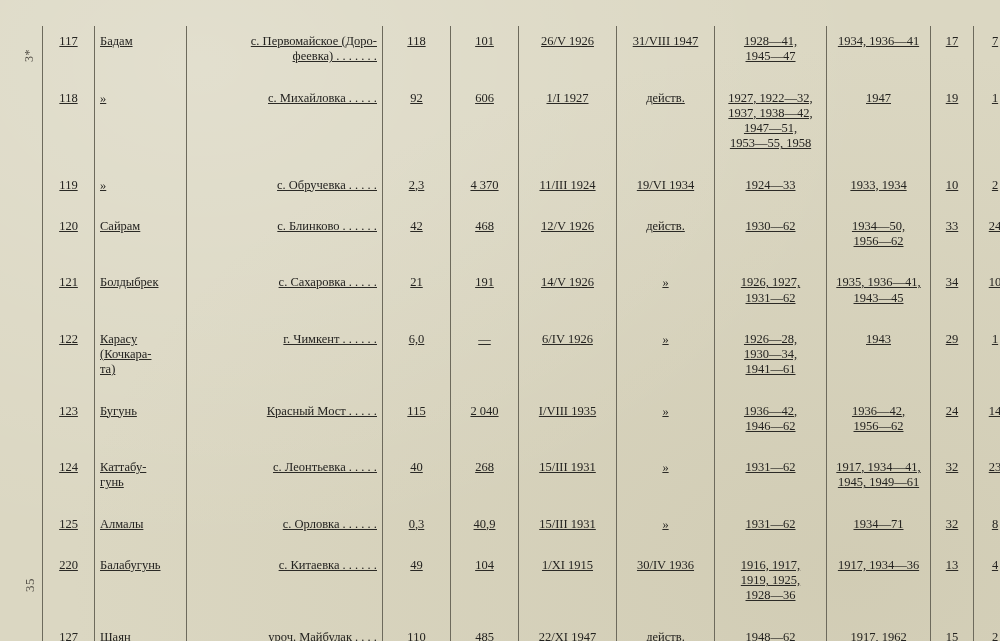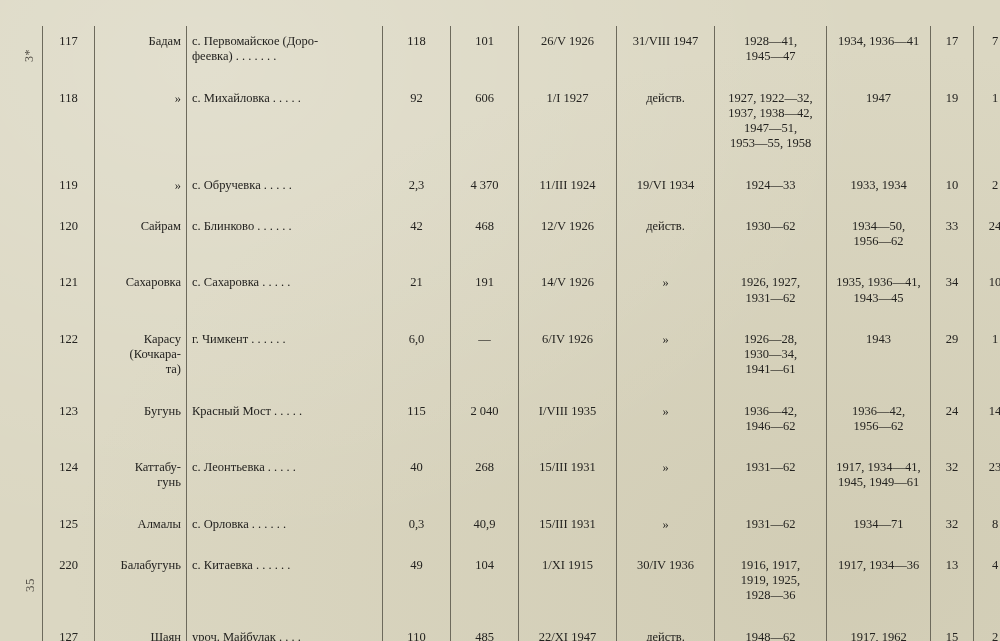--- a/index.html
+++ b/index.html
@@ -43,20 +43,21 @@
     transform-origin: left top;
     font-size: 13px;
   }
 
   .table-wrap {
     position: absolute;
     left: 42px;
     top: 26px;
     width: 930px;
     height: 592px;
+    text-decoration: underline;
   }
   table.ledger {
     border-collapse: collapse;
     width: 930px;
     table-layout: fixed;
     font-size: 12.5px;
   }
   table.ledger col.c-num      { width: 52px; }
   table.ledger col.c-name     { width: 92px; }
   table.ledger col.c-place    { width: 196px; }
@@ -74,22 +75,22 @@
     border-right: 1px solid #6d6a5c;
     padding: 3px 5px 4px 5px;
     vertical-align: top;
     line-height: 1.22;
     color: #242320;
   }
   
   table.ledger tr:first-child td { padding-top: 8px; }
 
   td.num    { text-align: center; padding-left: 2px; padding-right: 2px; }
-  td.name   { text-align: right; }
-  td.place  { text-align: left; }
+  td.name   { text-align: left; }
+  td.place  { text-align: right; }
   td.c      { text-align: center; }
   .multi { display: block; }
 
   .spacer-row td { height: 12px; padding: 0; }
 </style>
 </head>
 <body>
 
 <div id="page">
 
@@ -308,21 +309,21 @@
             <td></td>
             <td></td>
             <td></td>
             <td></td>
           </tr>
           <tr>
             <td class="num">
               <span class="multi">121</span>
             </td>
             <td class="name">
-              <span class="multi">Сахаровка</span>
+              <span class="multi">Болдыбрек</span>
             </td>
             <td class="place">
               <span class="multi">с. Сахаровка   . . . . .</span>
             </td>
             <td class="c">
               <span class="multi">21</span>
             </td>
             <td class="c">
               <span class="multi">191</span>
             </td>

